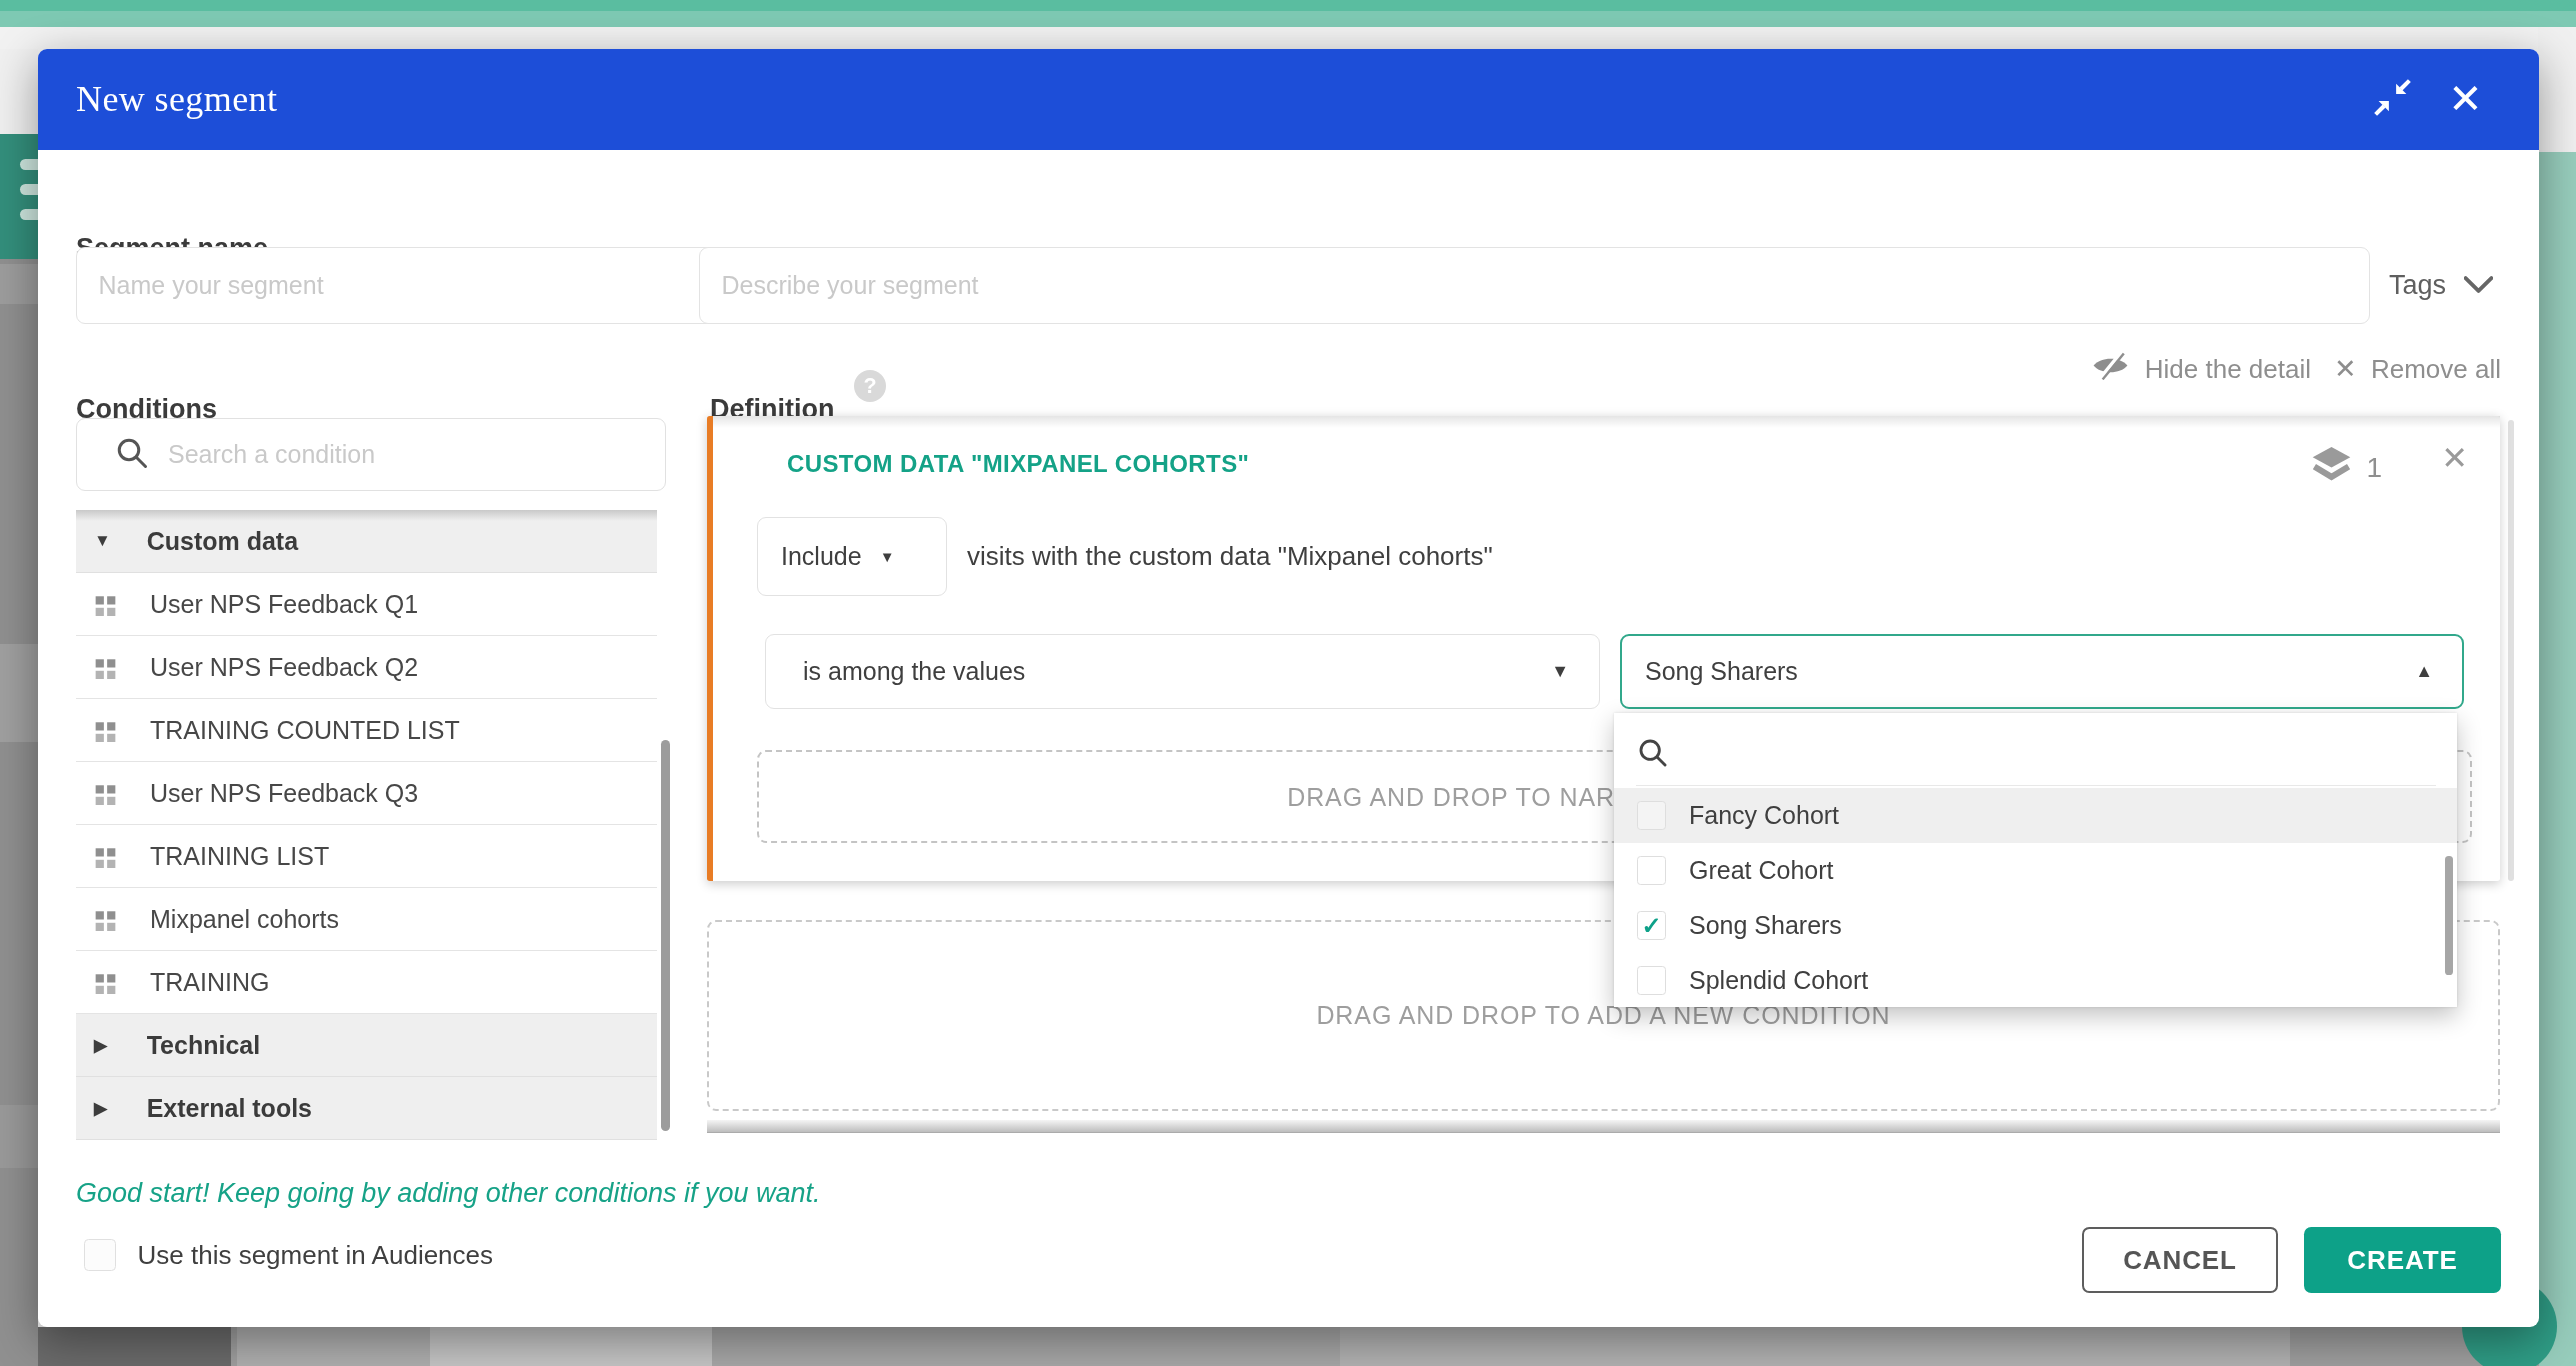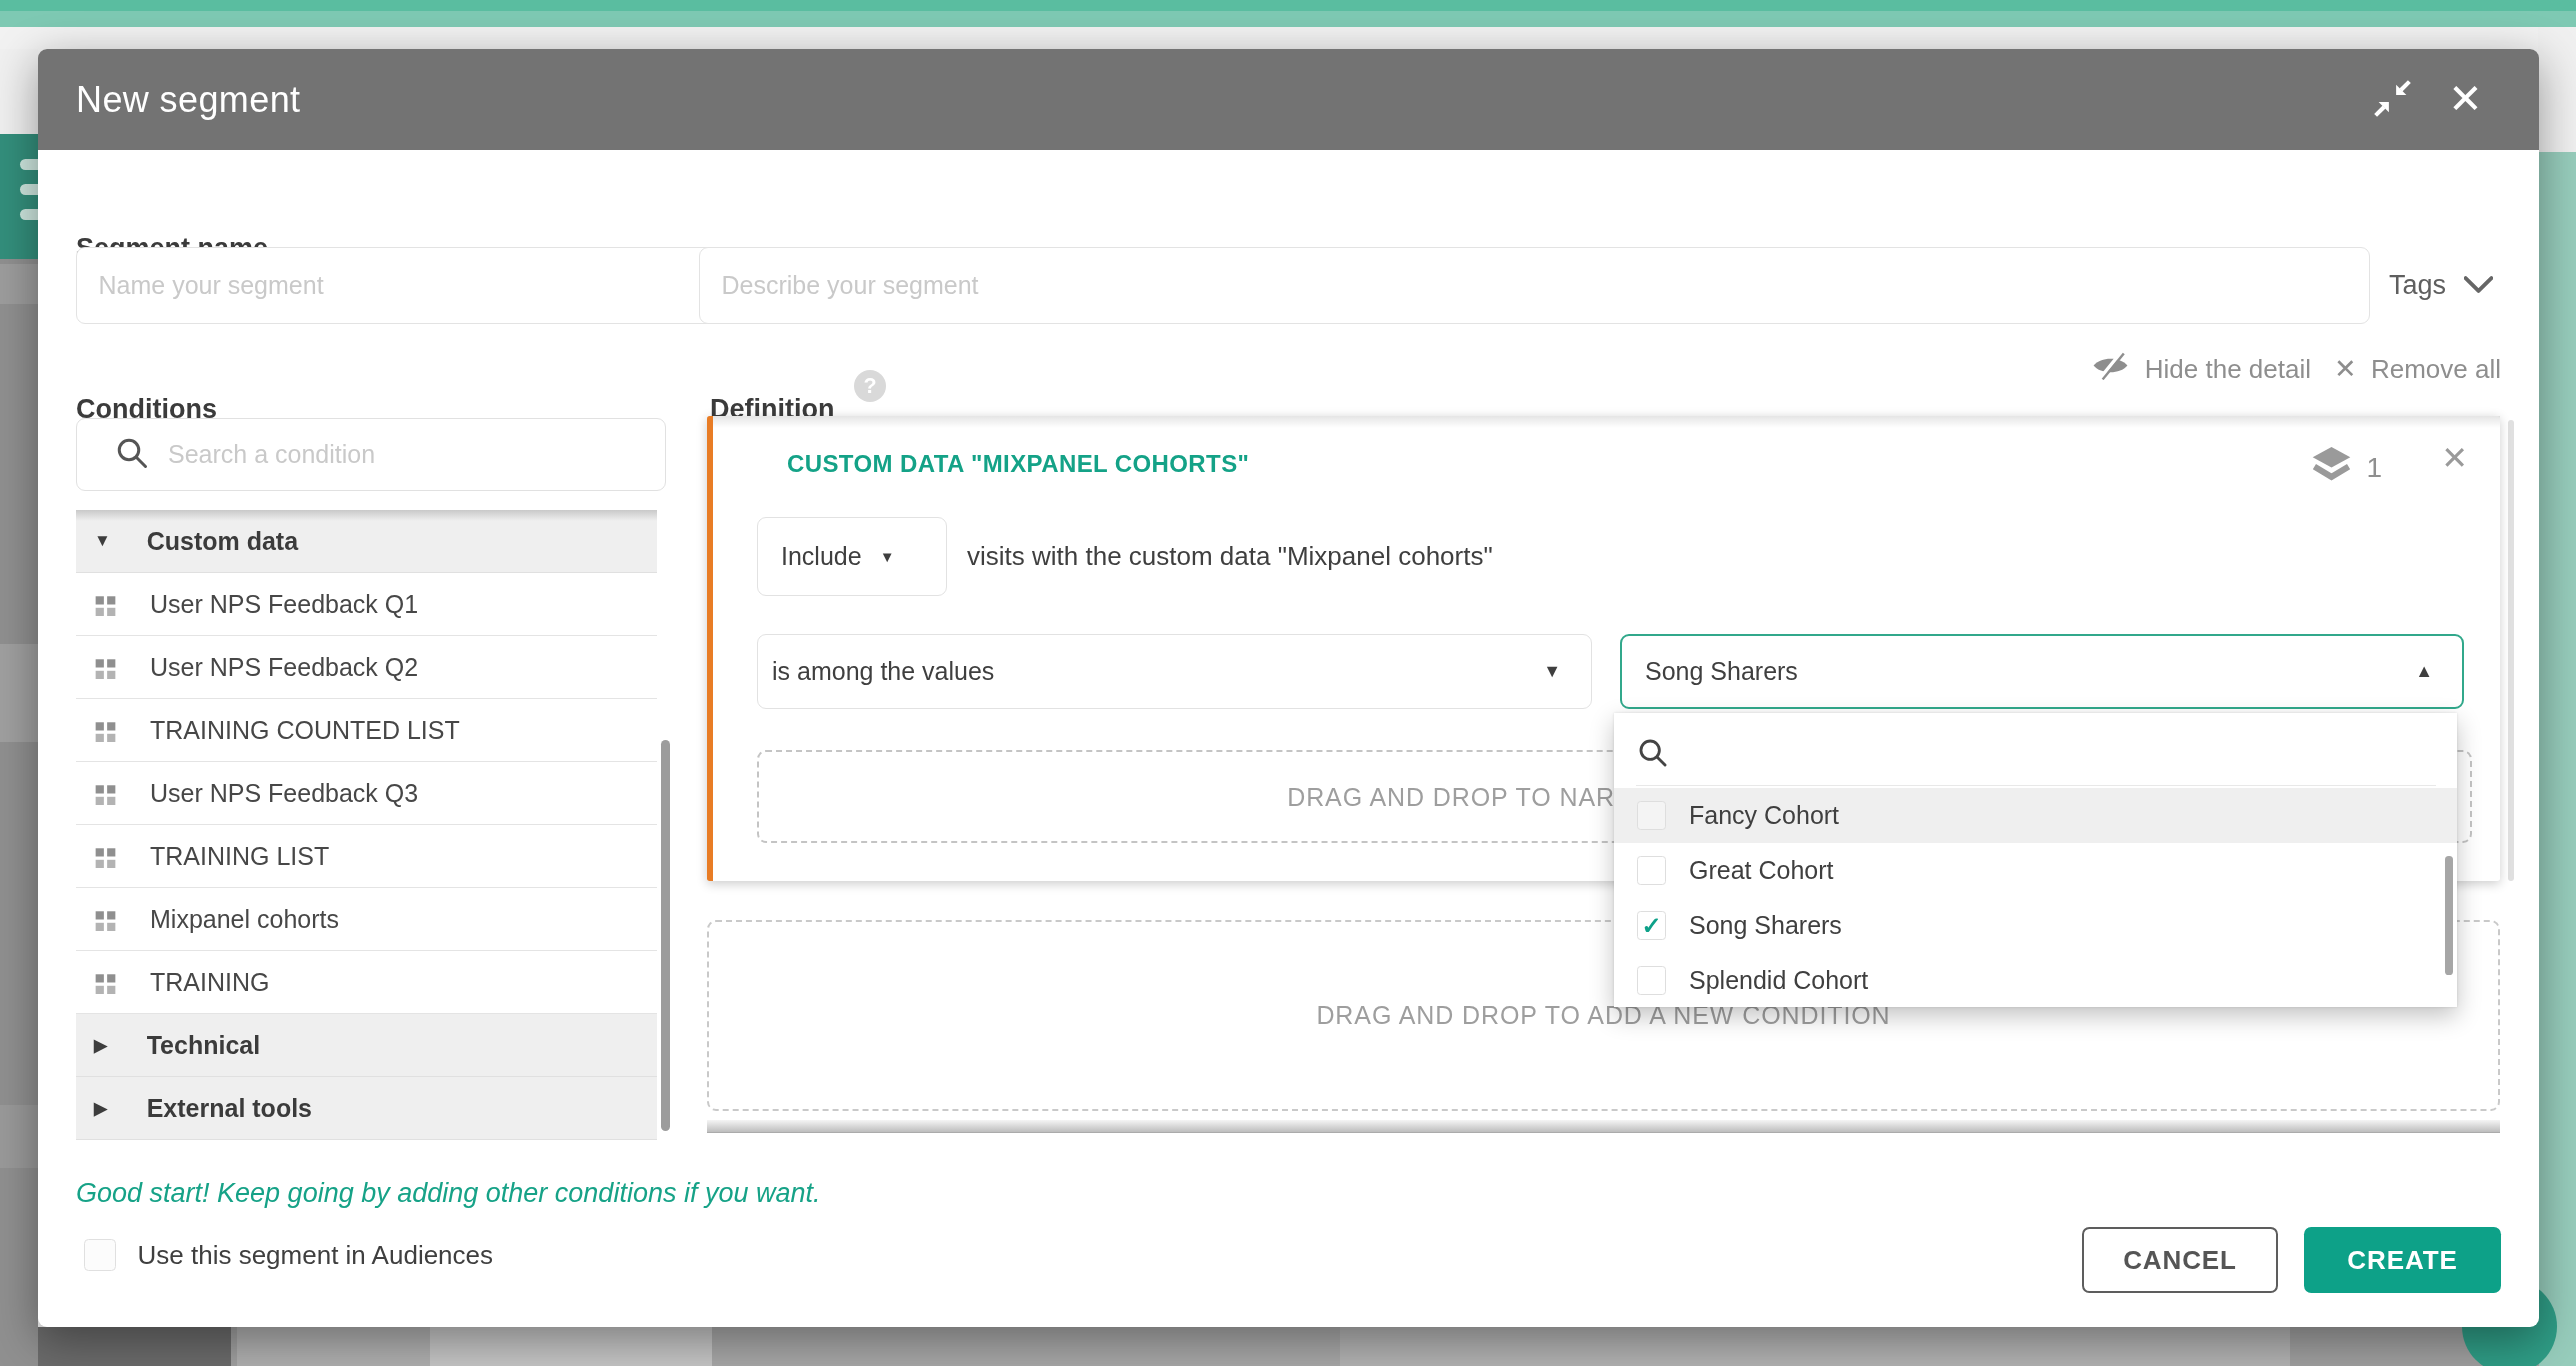--- a/index.html
+++ b/index.html
@@ -28,21 +28,21 @@
   .bg-fab       { left:2462px; top:1279px; width:95px; height:95px; border-radius:50%; background:#2f9d86; z-index:1; }
 
   
   .modal {
     left:38px; top:49px; width:2501px; height:1278px;
     background:#fff; border-radius:9px; z-index:10;
     box-shadow: 0 12.5px 45px rgba(0,0,0,0.38);
   }
   .modal-header {
     position:absolute; left:0; top:0; width:100%; height:101px;
-    background:#737373; border-radius:9px 9px 0 0;
+    background:#1d4ed8; border-radius:9px 9px 0 0;font-family:Liberation Serif, serif;
   }
   .modal-title {
     position:absolute; left:38px; top:0; height:101px; line-height:101px;
     color:#fff; font-size:36px; font-weight:400; letter-spacing:0.4px;
   }
   .hdr-btn { position:absolute; top:27px; width:47px; height:47px; display:flex; align-items:center; justify-content:center; cursor:pointer; }
   .hdr-collapse { right:123px; }
   .hdr-close { right:50px; color:#fff; font-size:41px; font-weight:400; line-height:47px; }
 
   .section-label { font-weight:bold; font-size:27px; color:#3b3b3b;margin-top:48px; }
@@ -105,21 +105,21 @@
   .card-close { position:absolute; right:32px; top:23px; font-size:32px; color:#9a9a9a; cursor:pointer; }
 
   .dd {
     position:absolute; border:1.8px solid #e2e2e2; border-radius:9px; background:#fff;
     display:flex; align-items:center; cursor:pointer; font-size:25px; color:#3f3f3f;
   }
   .dd-include { left:44px; top:101px; width:190px; height:79px; padding-left:23px; gap:18px; }
   .caret { font-size:15px; color:#3f3f3f; }
   .caret-big { font-size:18px; }
   .stmt { position:absolute; left:254px; top:101px; height:79px; line-height:79px; font-size:26px; color:#3f3f3f; }
-  .dd-operator { left:44px; top:218px; width:835px; height:75px; padding-left:14px; }
+  .dd-operator { left:52px; top:218px; width:835px; height:75px; padding-left:37px; }
   .dd-operator .caret { position:absolute; right:30px; }
   .dd-values { left:907px; top:218px; width:844px; height:75px; padding-left:23px; border:2.7px solid #31a88b; }
   .dd-values .caret { position:absolute; right:29px; }
 
   .dropzone1 {
     position:absolute; left:44px; top:334px; width:1715px; height:93px;
     border:2.7px dashed #c4c4c4; border-radius:9px;
   }
   .dropzone1 .hint { position:absolute; right:855px; top:50%; transform:translateY(-50%);
     font-size:25px; color:#9e9e9e; letter-spacing:0.9px; white-space:nowrap; }

